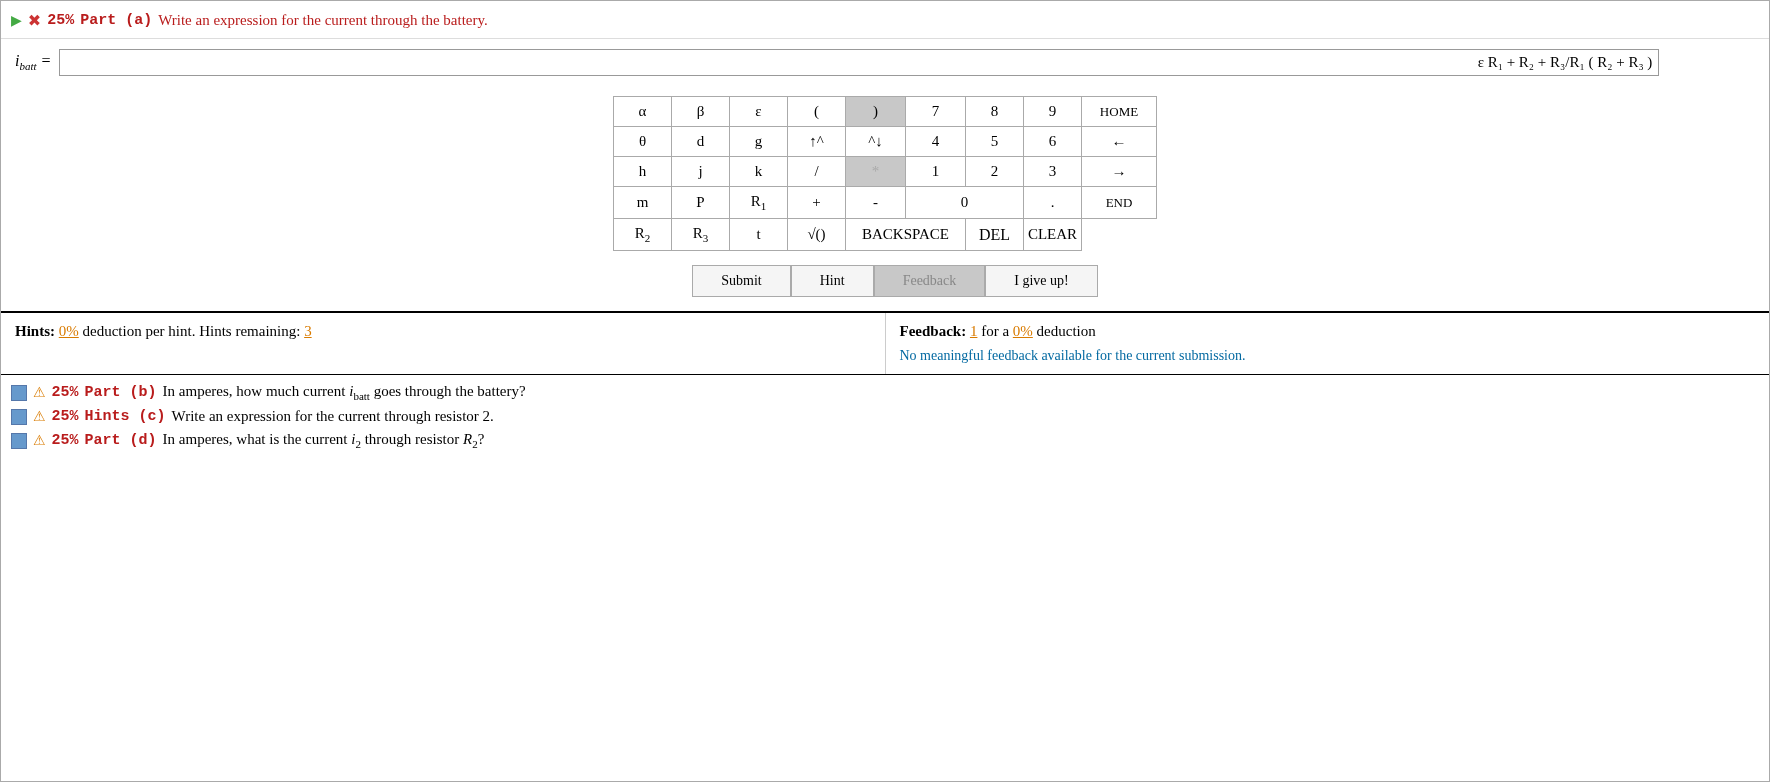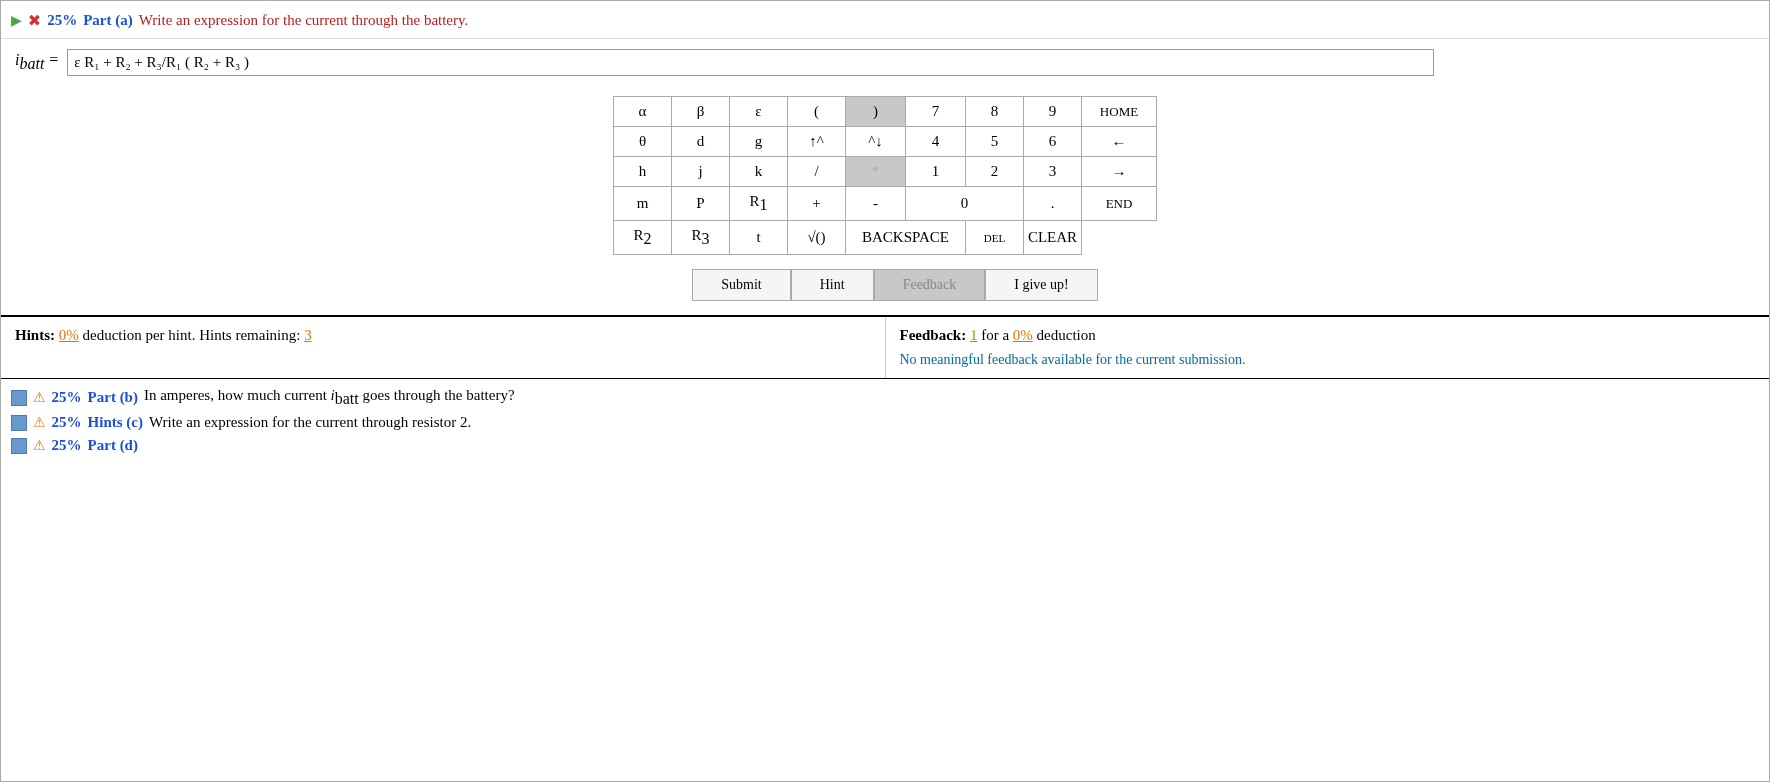--- a/index.html
+++ b/index.html
@@ -25,23 +25,24 @@
     }
     .arrow-icon {
       color: #4a4;
       font-size: 14px;
     }
     .x-icon {
       color: #c33;
       font-size: 16px;
     }
     .part-label {
-      color: #1d4ed8;
+      color: #b91c1c;
       font-weight: bold;
       font-size: 15px;
+      font-family: Liberation Mono, monospace;
     }
     .part-text {
       font-size: 15px;
       color: #b91c1c;
     }
     
     .expr-row {
       display: flex;
       align-items: center;
       padding: 10px 14px 10px 14px;
@@ -50,22 +51,23 @@
     .expr-label {
       font-style: italic;
       font-size: 16px;
       white-space: nowrap;
     }
     .expr-input {
       border: 1px solid #999;
       padding: 4px 6px;
       font-size: 15px;
       font-family: Georgia, serif;
-      width: 1367px;
+      width: 1600px;
       outline: none;
+      text-align: right;
     }
     
     .keyboard-section {
       display: flex;
       flex-direction: column;
       align-items: center;
       padding: 10px 0 14px 0;
     }
     .keypad {
       border-collapse: collapse;
@@ -159,21 +161,21 @@
       height: 16px;
       background: #6699cc;
       border: 1px solid #5577aa;
       flex-shrink: 0;
     }
     .warn-icon {
       color: #d97b00;
       font-size: 14px;
     }
     sub {
-      font-size: 16px;
+      font-size: 11px;
     }
   </style>
 </head>
 <body>
 
 <div class="outer">
 
   <div class="part-header">
     <span class="arrow-icon">▶</span>
     <span class="x-icon">✖</span>
@@ -239,21 +241,21 @@
           <td>.</td>
           <td class="home-end">END</td>
         </tr>
 
         <tr>
           <td>R<sub>2</sub></td>
           <td>R<sub>3</sub></td>
           <td>t</td>
           <td>√()</td>
           <td class="wider" colspan="2">BACKSPACE</td>
-          <td style="font-size:11px;">DEL</td>
+          <td style="font-size:16px;">DEL</td>
           <td>CLEAR</td>
         </tr>
       </tbody>
     </table>
 
     <div class="btn-row">
       <button>Submit</button>
       <button>Hint</button>
       <button class="btn-feedback">Feedback</button>
       <button>I give up!</button>
@@ -297,15 +299,16 @@
       <span class="part-label">25%</span>
       <span class="part-label">Hints (c)</span>
       <span>Write an expression for the current through resistor 2.</span>
     </div>
 
     <div class="more-part-row">
       <div class="square-icon"></div>
       <span class="warn-icon">⚠</span>
       <span class="part-label">25%</span>
       <span class="part-label">Part (d)</span>
+      <span>In amperes, what is the current <i>i</i><sub>2</sub> through resistor <i>R</i><sub>2</sub>?</span>
     </div>
   </div>
 </div>
 
 </body></html>

